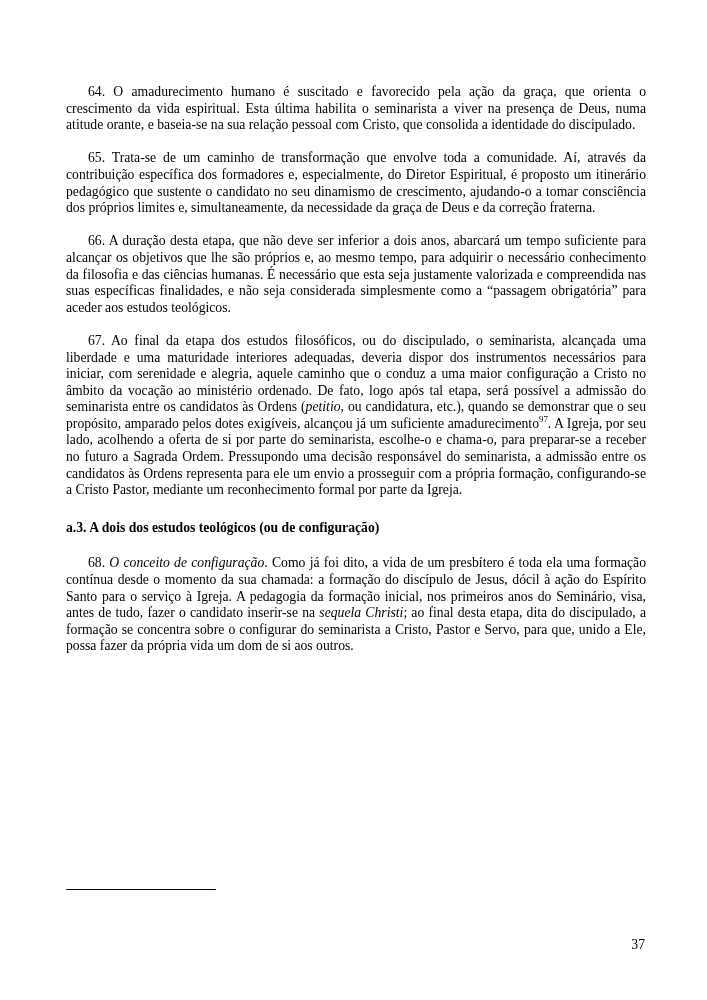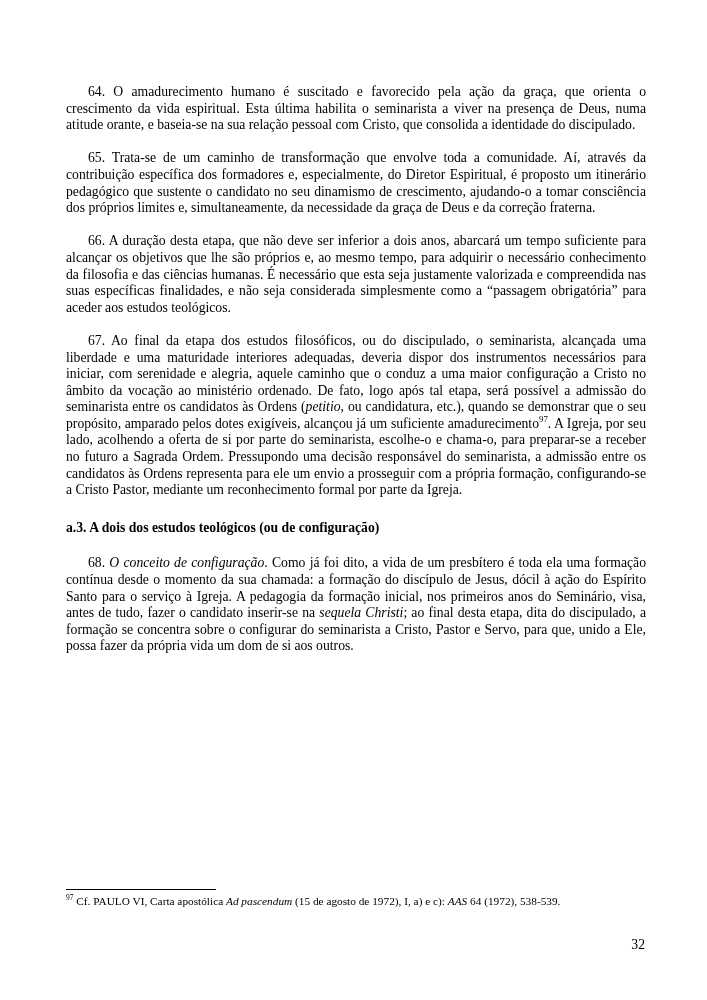--- a/index.html
+++ b/index.html
@@ -79,18 +79,17 @@
     <p class="para"><span>67. Ao final da etapa dos estudos filosóficos, ou do discipulado, o seminarista, alcançada uma liberdade e uma maturidade interiores adequadas, deveria dispor dos instrumentos necessários para iniciar, com serenidade e alegria, aquele caminho que o conduz a uma maior configuração a Cristo no âmbito da vocação ao ministério ordenado. De fato, logo após tal etapa, será possível a admissão do seminarista entre os candidatos às Ordens (</span><i>petitio</i><span>, ou candidatura, etc.), quando se demonstrar que o seu propósito, amparado pelos dotes exigíveis, alcançou já um suficiente amadurecimento</span><sup class="fn-ref">97</sup><span>. A Igreja, por seu lado, acolhendo a oferta de si por parte do seminarista, escolhe-o e chama-o, para preparar-se a receber no futuro a Sagrada Ordem. Pressupondo uma decisão responsável do seminarista, a admissão entre os candidatos às Ordens representa para ele um envio a prosseguir com a própria formação, configurando-se a Cristo Pastor, mediante um reconhecimento formal por parte da Igreja.</span></p>
 
     <h2 class="section-heading">a.3. A dois dos estudos teológicos (ou de configuração)</h2>
 
     <p class="para"><span>68. </span><i>O conceito de configuração</i><span>. Como já foi dito, a vida de um presbítero é toda ela uma formação contínua desde o momento da sua chamada: a formação do discípulo de Jesus, dócil à ação do Espírito Santo para o serviço à Igreja. A pedagogia da formação inicial, nos primeiros anos do Seminário, visa, antes de tudo, fazer o candidato inserir-se na </span><i>sequela Christi</i><span>; ao final desta etapa, dita do discipulado, a formação se concentra sobre o configurar do seminarista a Cristo, Pastor e Servo, para que, unido a Ele, possa fazer da própria vida um dom de si aos outros.</span></p>
 
   </main>
 
   <div class="footnote-area">
     <div class="footnote-rule"></div>
-    <div class="footnote"><sup class="fn-ref">97</sup><span> Cf. PAULO VI, Carta apostólica </span><i>Ad pascendum</i><span> (15 de agosto de 1972), I, a) e c): </span><i>AAS</i><span> 64 (1972), 538-539.</span></div>
   </div>
 
-  <div class="page-number">32</div>
+  <div class="page-number">37</div>
 
 </div>
 
 </body></html>

